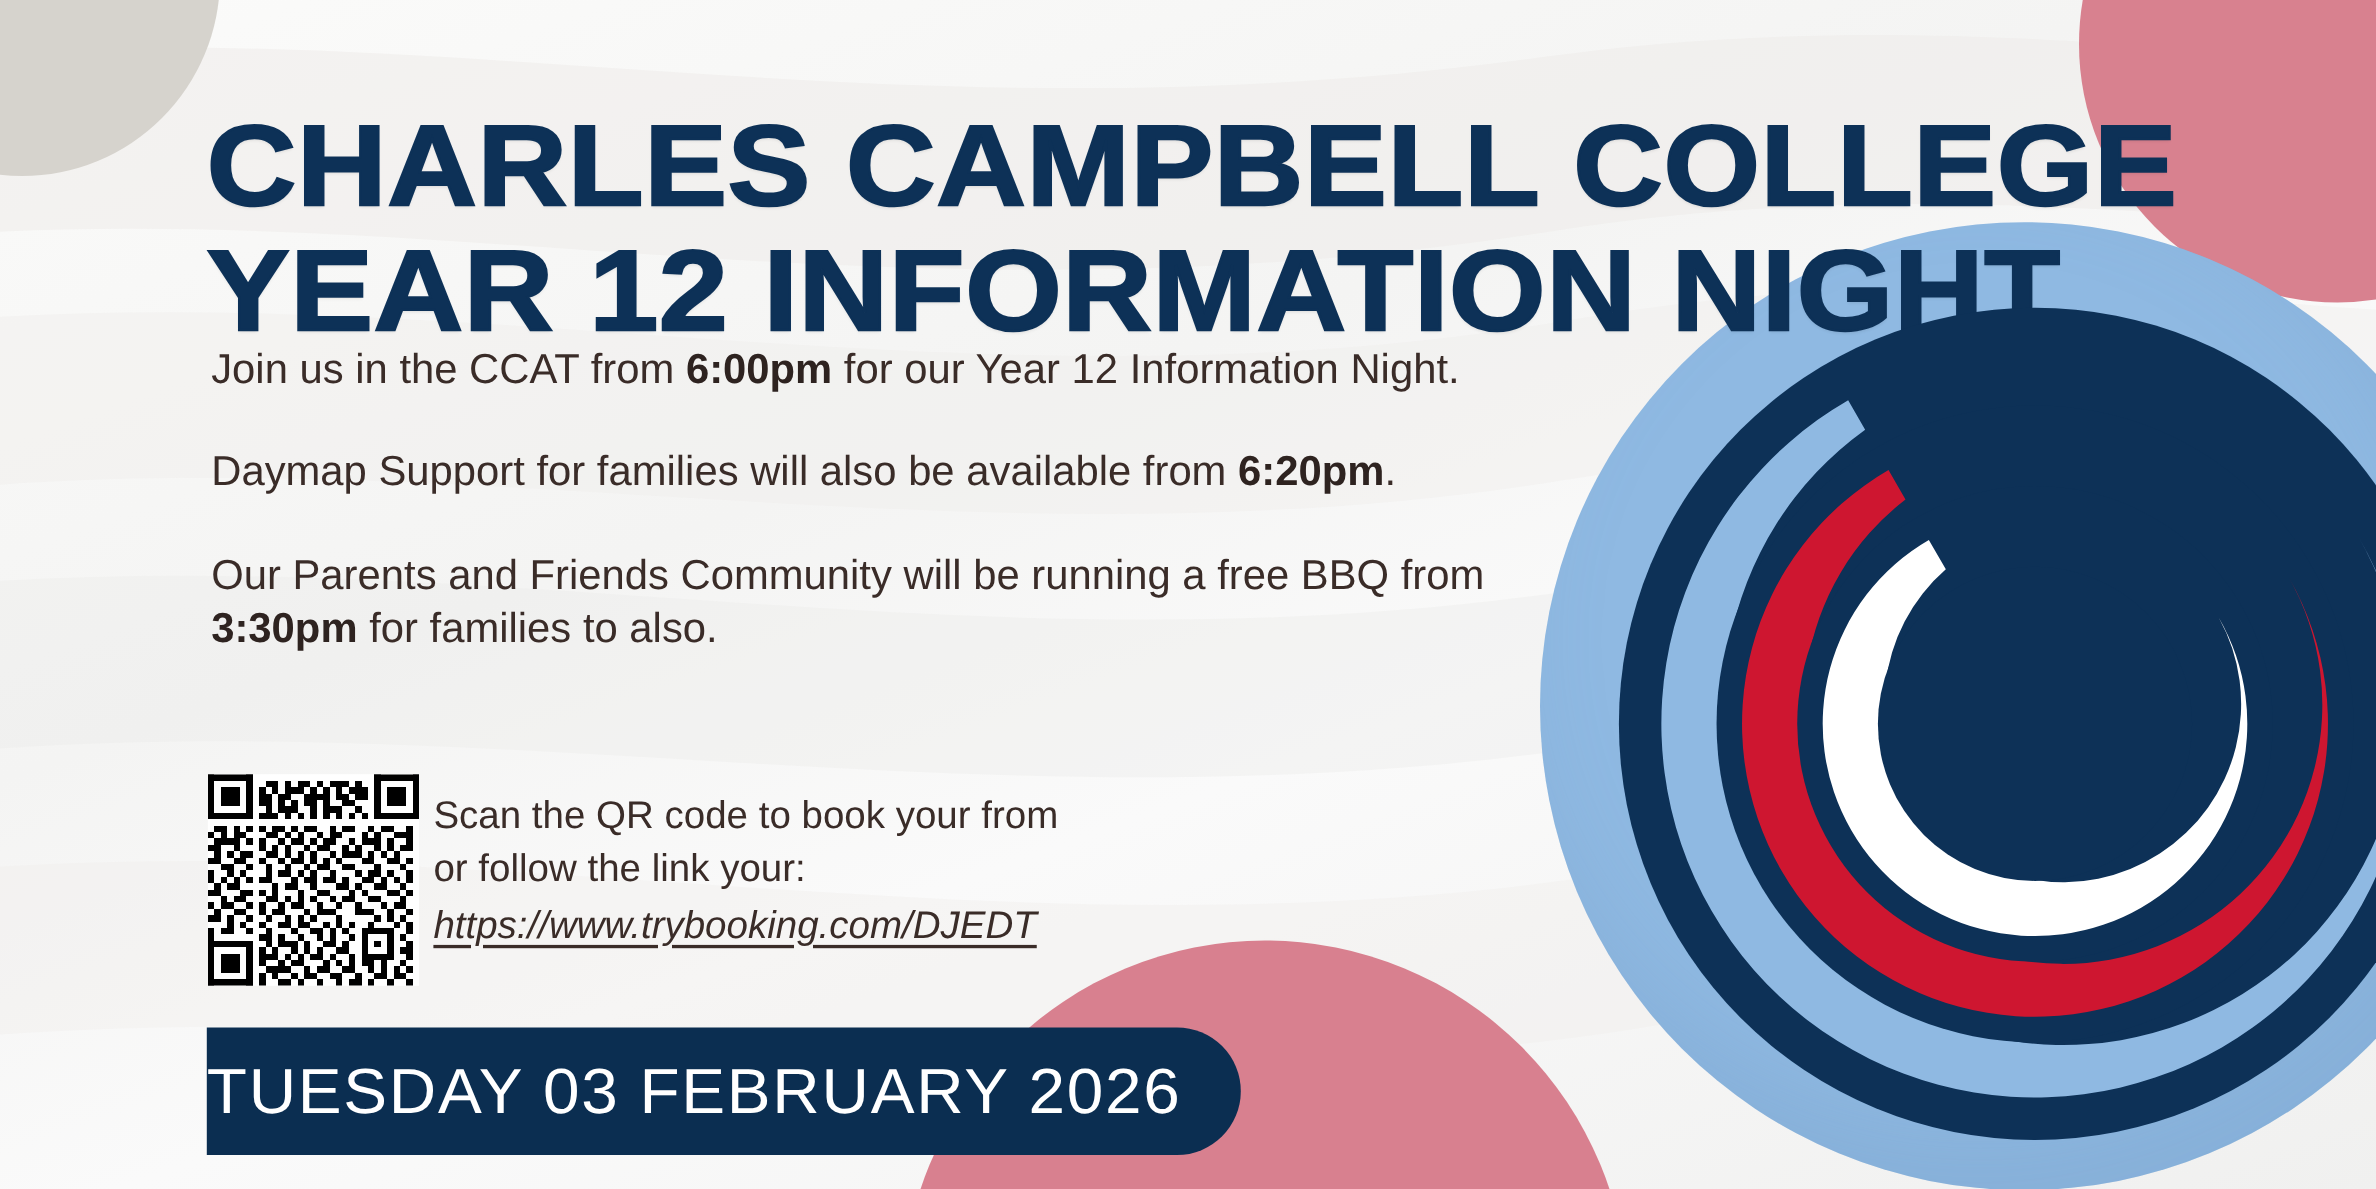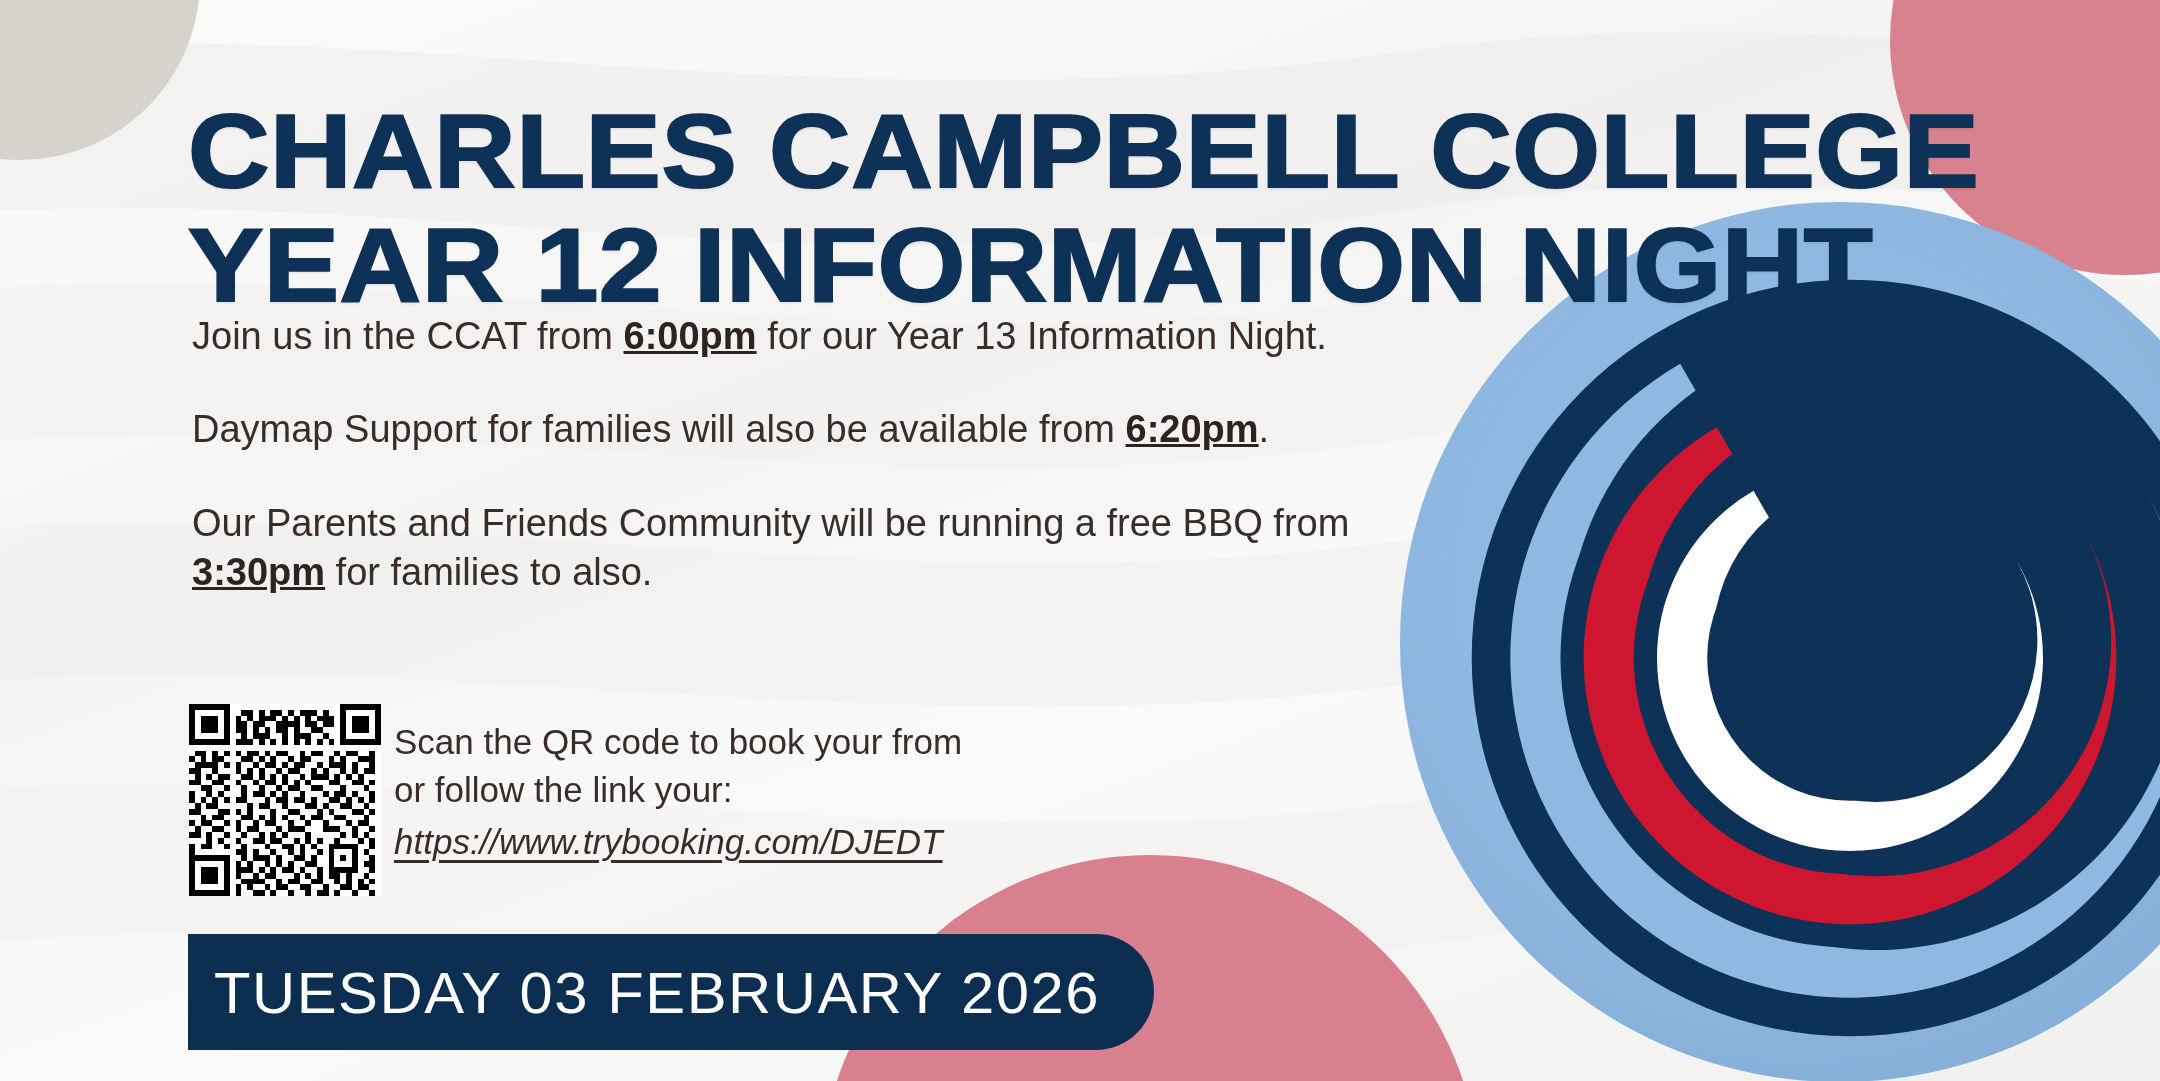--- a/index.html
+++ b/index.html
@@ -90,21 +90,21 @@
     position: absolute;
     left: 192px;
     top: 312px;
     width: 1180px;
     color: #3a2c28;
     font-size: 38px;
     line-height: 1.30;
   }
   .para { margin: 0 0 44px 0; }
   .para:last-child { margin-bottom: 0; }
-  .para b { font-weight: 700; color: #2e2320; text-decoration: underline; }
+  .para b { font-weight: 700; color: #2e2320; }
 
   
   .qr-wrap {
     position: absolute;
     left: 189px;
     top: 704px;
     width: 192px;
     height: 192px;
     background: #ffffff;
   }
@@ -132,21 +132,20 @@
   .date-banner {
     position: absolute;
     left: 188px;
     top: 934px;
     height: 116px;
     min-width: 860px;
     background: #0b2e51;
     border-radius: 0 58px 58px 0;
     display: flex;
     align-items: center;
-    padding-left: 26px;
     padding-right: 80px;
     box-sizing: border-box;
   }
   .date-text {
     color: #ffffff;
     font-family: "Liberation Sans Narrow", "Liberation Sans", sans-serif;
     font-size: 58px;
     font-weight: 400;
     letter-spacing: 1.5px;
     white-space: nowrap;
@@ -184,21 +183,21 @@
   <div class="circle circle-pink-bottom"></div>
   <div class="circle circle-blue"></div>
 
   <h1 class="headline">
     <span class="line line-1">CHARLES CAMPBELL COLLEGE</span>
     <span class="line line-2">YEAR 12 INFORMATION NIGHT</span>
   </h1>
 
   <div class="body-block">
     <p class="para">
-      <span>Join us in the CCAT from </span><b>6:00pm</b><span> for our Year 13 Information Night.</span>
+      <span>Join us in the CCAT from </span><b>6:00pm</b><span> for our Year 12 Information Night.</span>
     </p>
     <p class="para">
       <span>Daymap Support for families will also be available from </span><b>6:20pm</b><span>.</span>
     </p>
     <p class="para">
       <span>Our Parents and Friends Community will be running a free BBQ from </span><b>3:30pm</b><span> for families to also.</span>
     </p>
   </div>
 
   <div class="qr-wrap">

